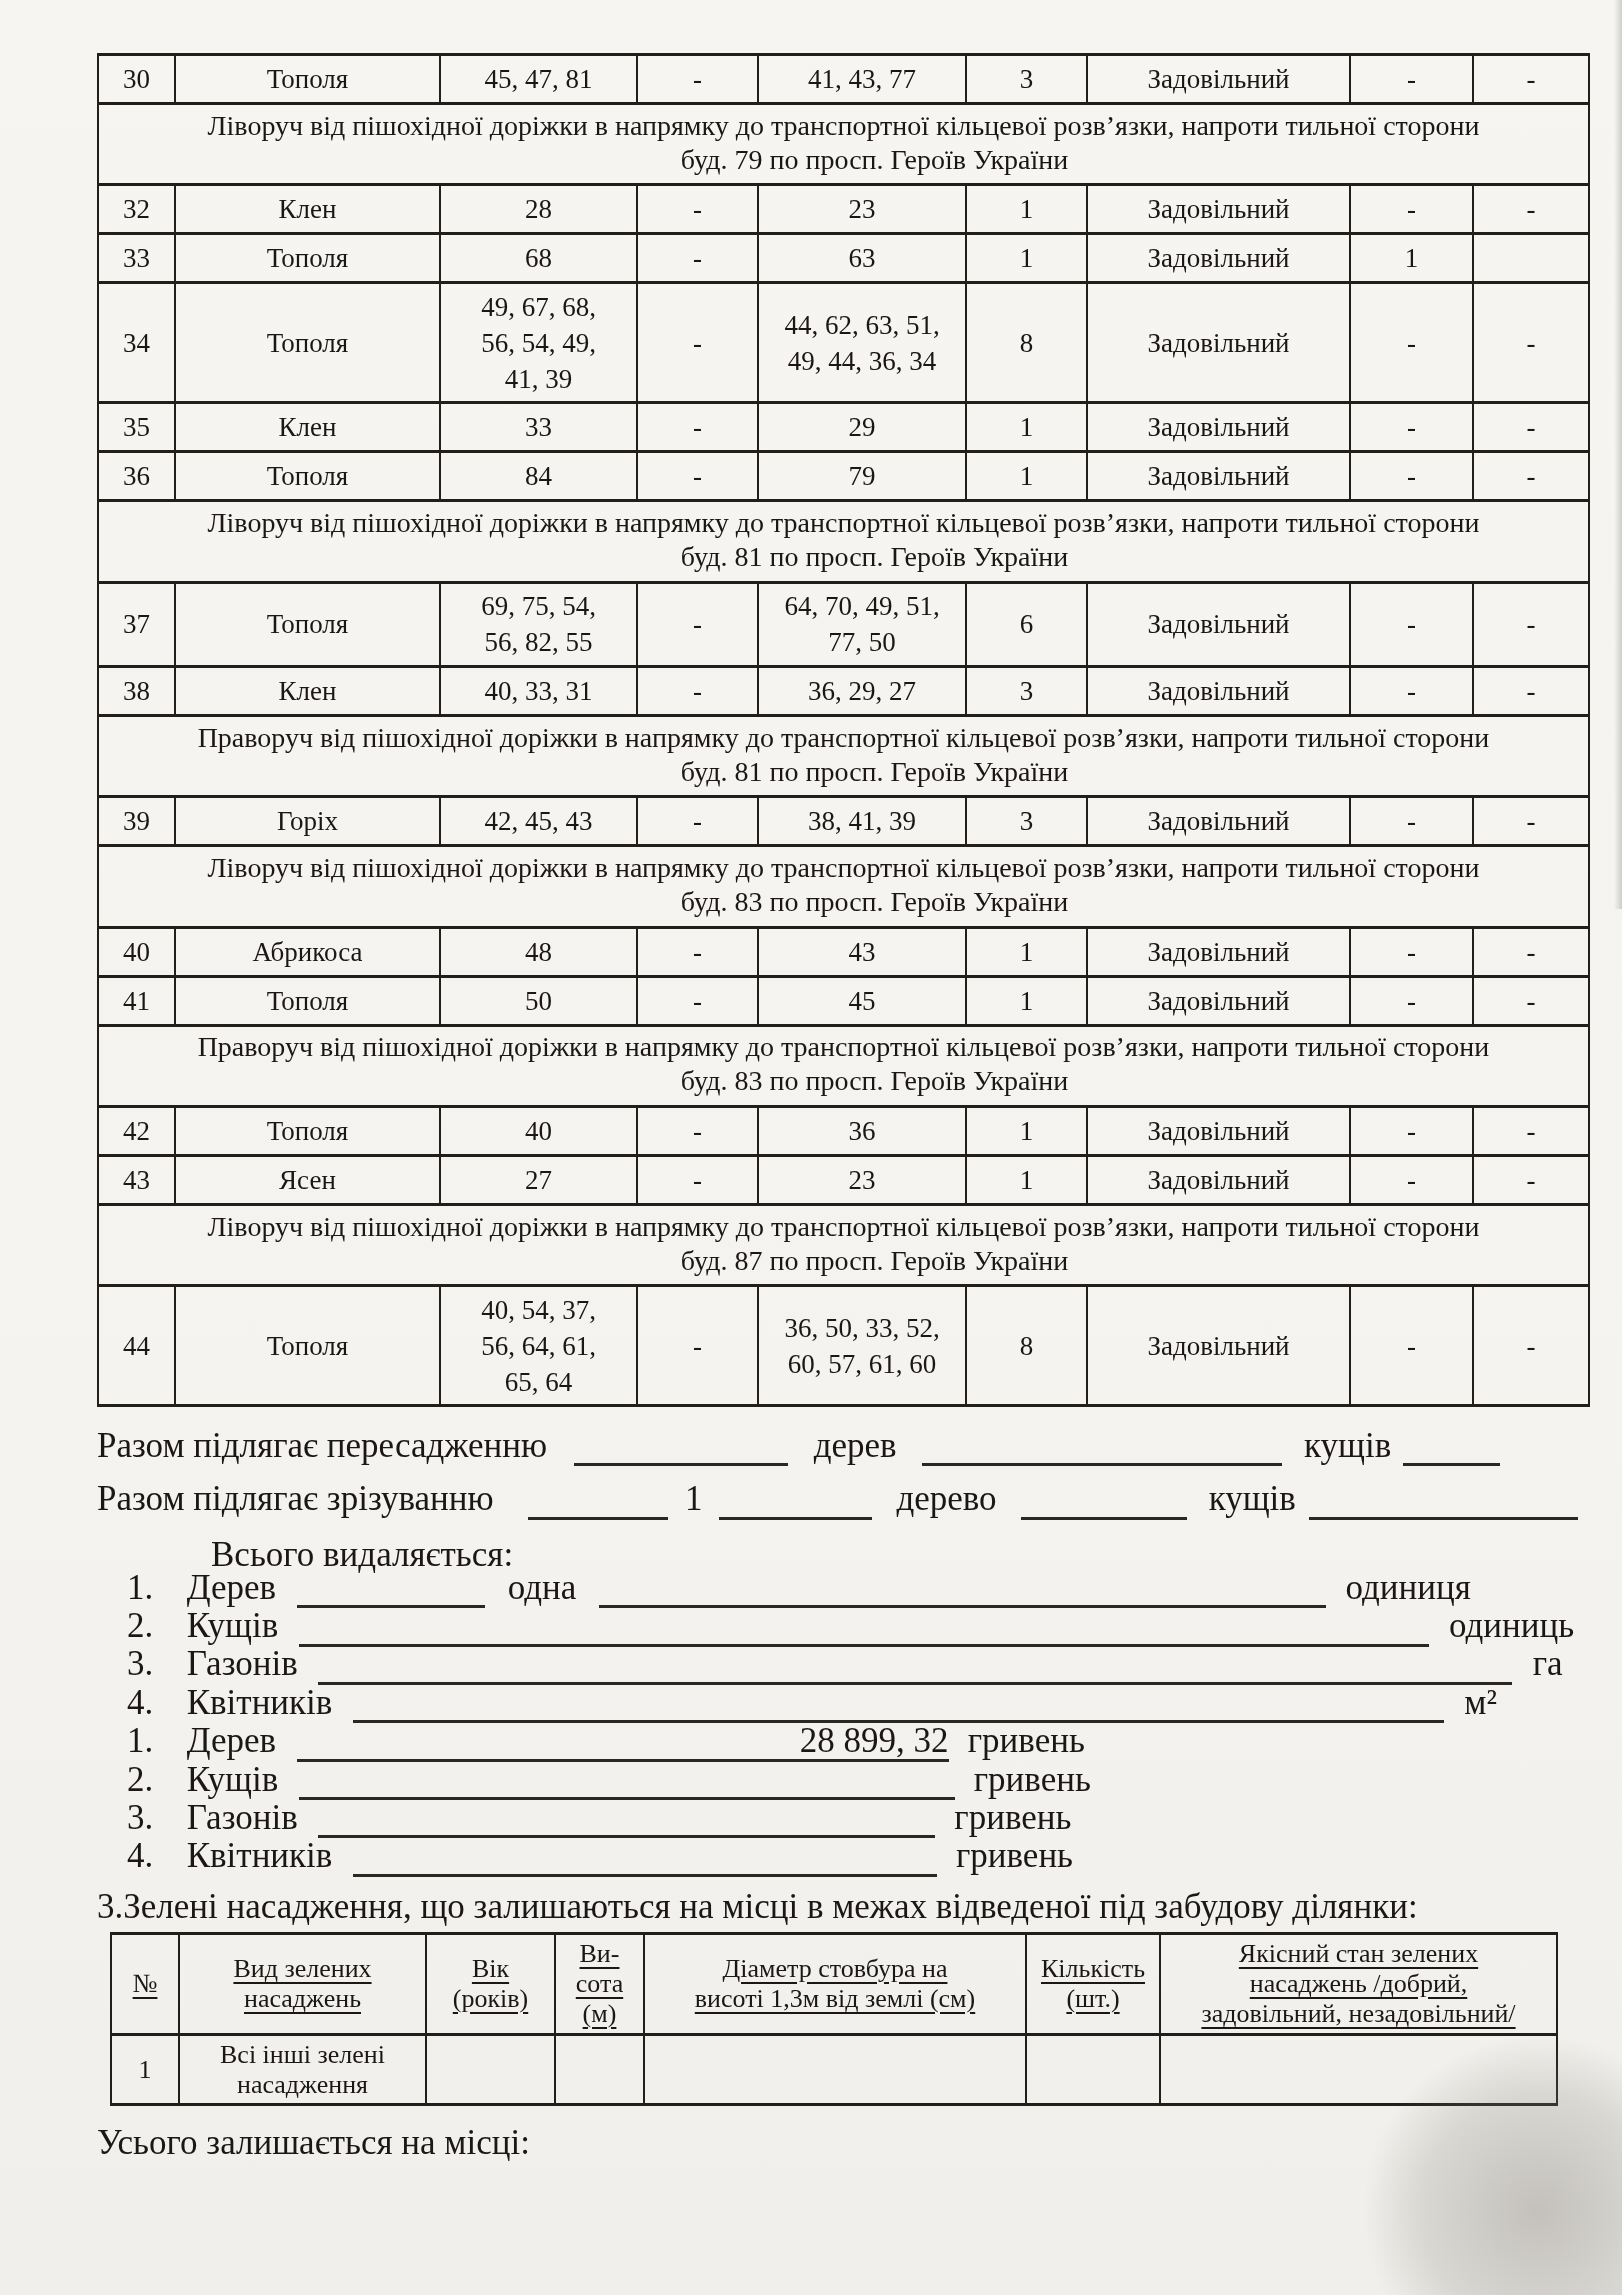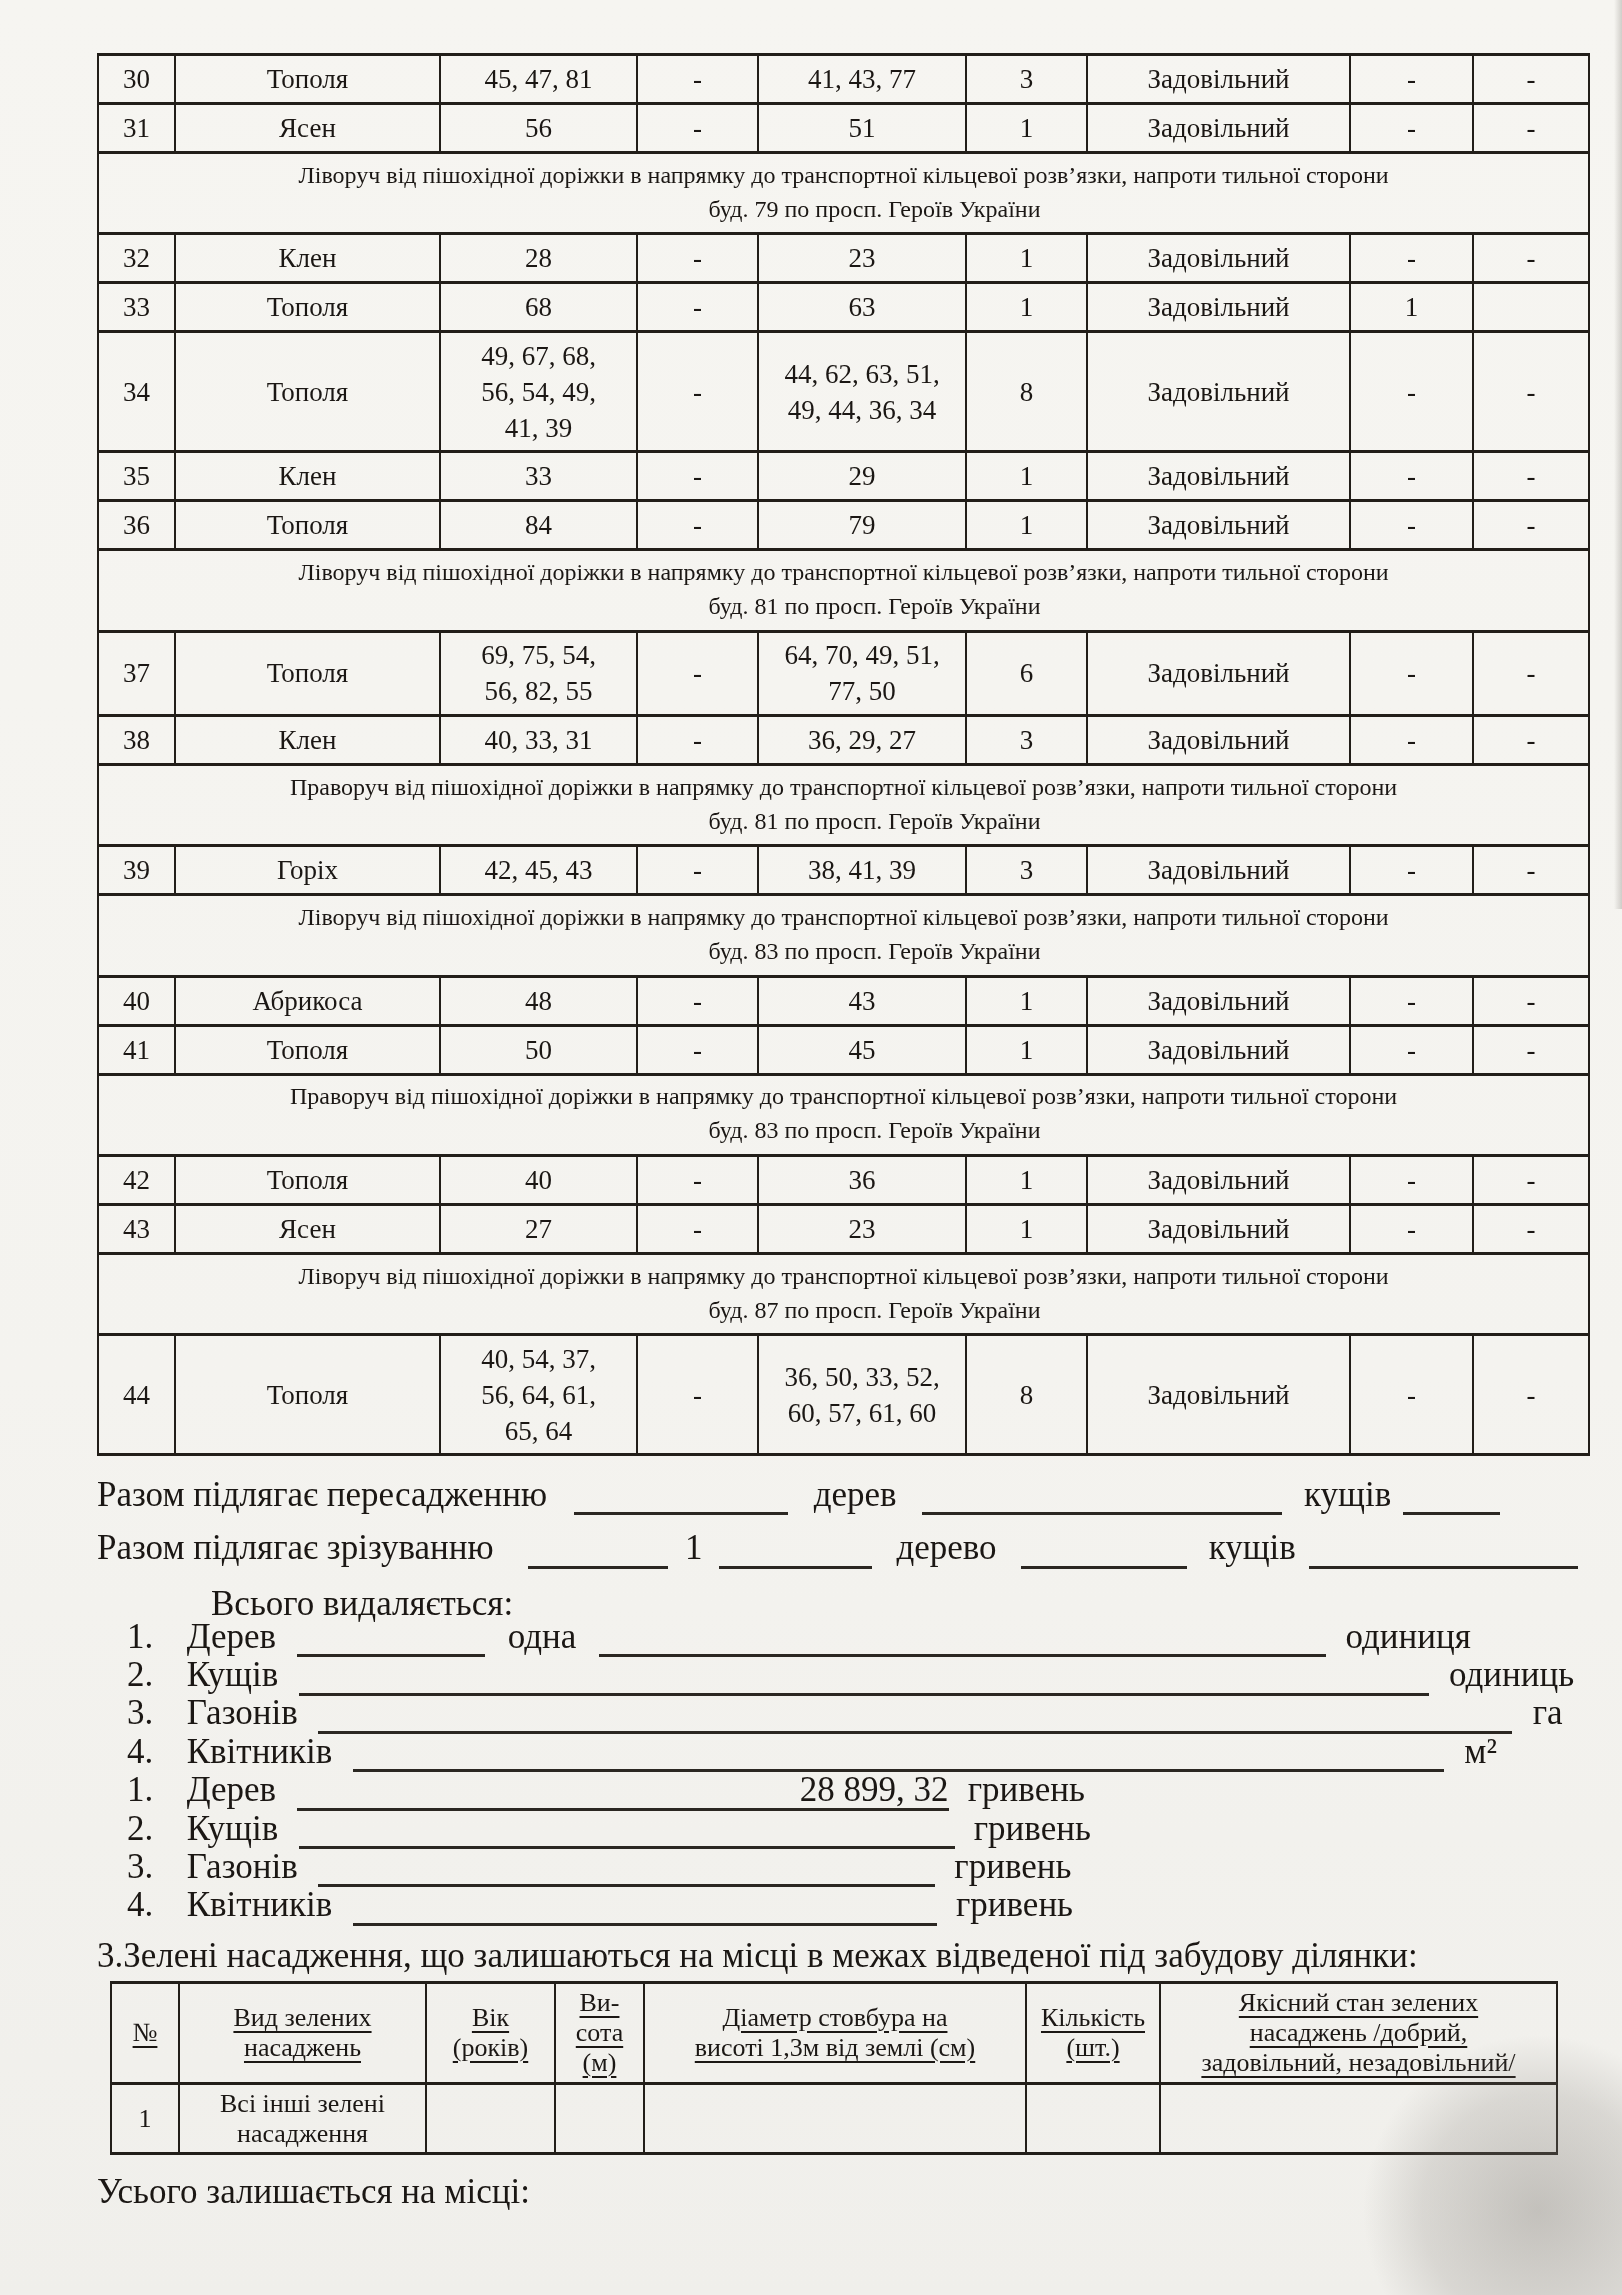--- a/index.html
+++ b/index.html
@@ -32,21 +32,21 @@
   }
   table.main td {
     border:2.6px solid #221e19;
     border-top-width:3.9px; border-bottom-width:3.9px;
     padding:4.5px 3.9px;
     text-align:center; vertical-align:middle;
     white-space:pre-line; line-height:36px;
   }
   table.main tr.data { height:49px; }
   table.main td.section-cell {
-    padding:3.9px 36px 6.5px; font-size:24px; line-height:34px; white-space:normal;
+    padding:3.9px 36px 6.5px; font-size:28px; line-height:34px; white-space:normal;
   }
   .sec-l2 { padding-left:62px; }
 
   
   .fline { font-size:35px; line-height:30.5px; margin-left:97px; white-space:nowrap; }
   .fl  { display:inline-block; height:0; border-bottom:3.2px solid #2b2722; vertical-align:-9.7px; }
   .flv { display:inline-block; border-bottom:3.2px solid #2b2722; vertical-align:baseline; padding-bottom:2.6px; text-align:center; }
   .num { display:inline-block; width:51px; }
   .mt-l1 { margin-top:23.4px; }
   .mt-l2 { margin-top:18px; }
@@ -96,31 +96,20 @@
           <td>30</td>
           <td>Тополя</td>
           <td>45, 47, 81</td>
           <td>-</td>
           <td>41, 43, 77</td>
           <td>3</td>
           <td>Задовільний</td>
           <td>-</td>
           <td>-</td>
         </tr>
-        <tr class="data">
-          <td>31</td>
-          <td>Ясен</td>
-          <td>56</td>
-          <td>-</td>
-          <td>51</td>
-          <td>1</td>
-          <td>Задовільний</td>
-          <td>-</td>
-          <td>-</td>
-        </tr>
         <tr>
           <td colspan="9" class="section-cell">
             <div class="sec-l1">Ліворуч від пішохідної доріжки в напрямку до транспортної кільцевої розв’язки, напроти тильної сторони</div>
             <div class="sec-l2">буд. 79 по просп. Героїв України</div>
           </td>
         </tr>
         <tr class="data">
           <td>32</td>
           <td>Клен</td>
           <td>28</td>

